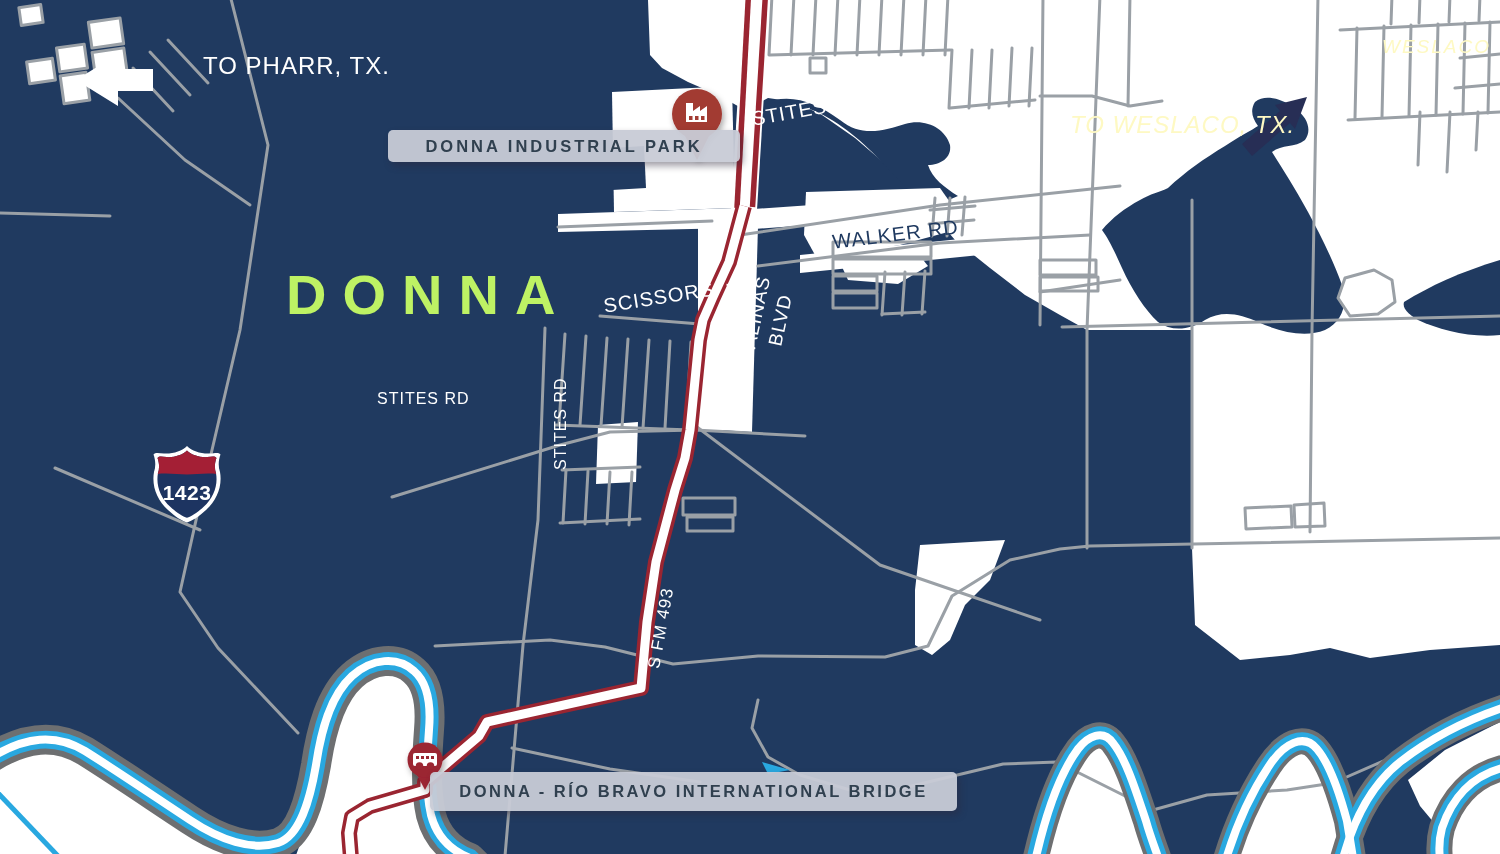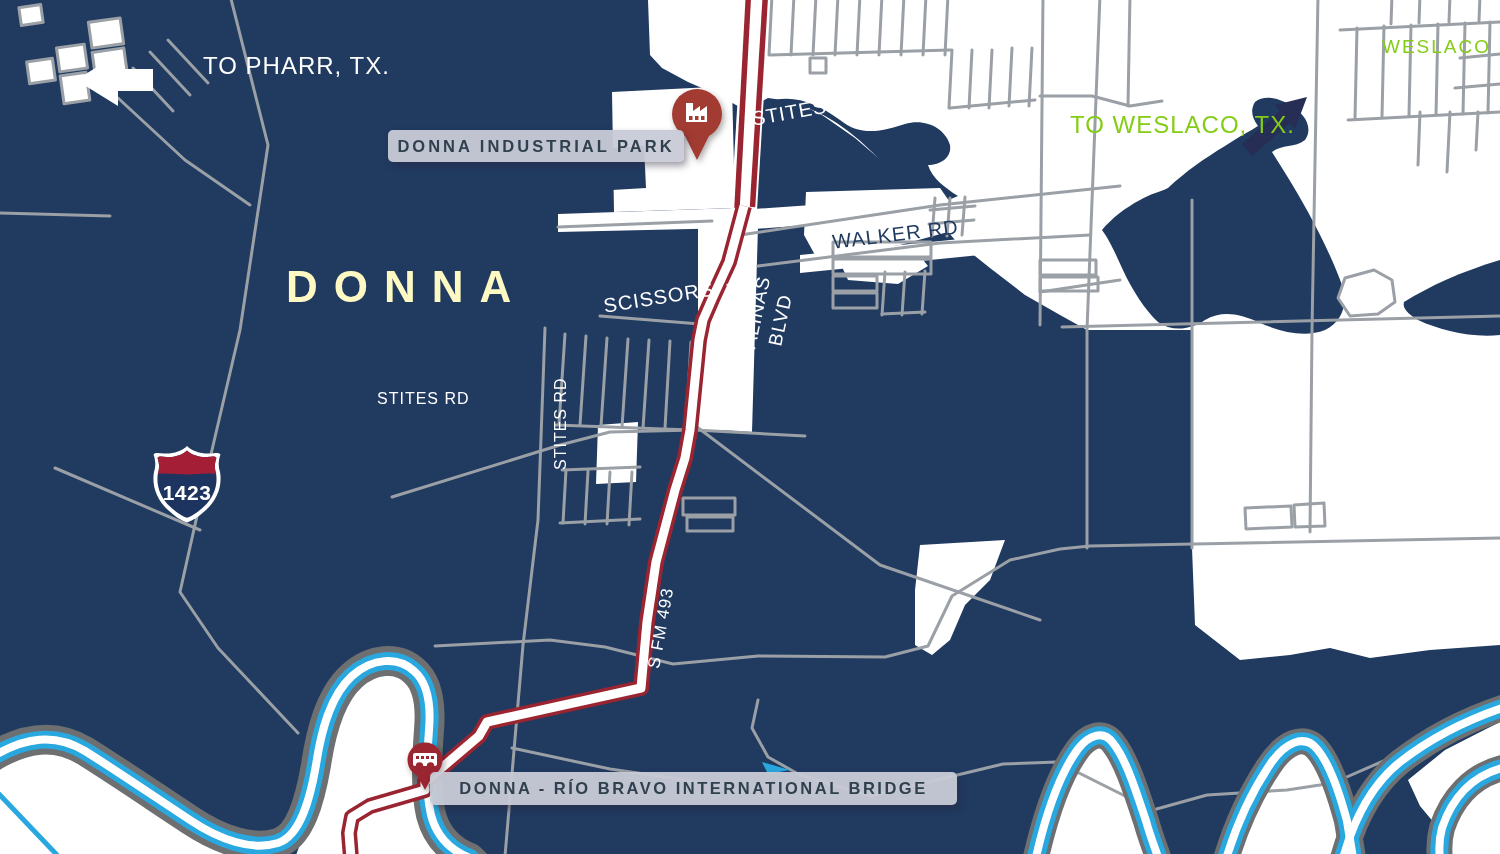--- a/index.html
+++ b/index.html
@@ -4,23 +4,23 @@
 <style>
   html,body{margin:0;padding:0;background:#111;}
   .map-root{
     position:relative;width:1500px;height:854px;overflow:hidden;
     background:#203a60;font-family:"Liberation Sans",sans-serif;
     -webkit-font-smoothing:antialiased;
   }
   .map-root svg{position:absolute;left:0;top:0;}
   .lbl{position:absolute;white-space:nowrap;}
   .lbl-white{color:#ffffff;}
-  .lbl-gray{color:#84cc16;}
+  .lbl-gray{color:#fef9c3;font-style:italic;}
   .lbl-navy{color:#203a60;}
-  .city-title{font-size:44px;font-weight:700;letter-spacing:16px;color:#fef9c3;}
+  .city-title{font-size:56px;font-weight:700;letter-spacing:16px;color:#bef264;}
   .dir-label{font-size:24px;font-weight:400;letter-spacing:1px;}
   .road-label{font-weight:400;letter-spacing:1px;}
   .pill{
     position:absolute;display:flex;align-items:center;justify-content:center;
     background:rgba(200,203,214,0.95);border-radius:5px;
     box-shadow:3px 4px 7px rgba(45,40,60,0.45);
     color:#30404f;font-weight:700;font-size:16.5px;letter-spacing:3px;
   }
   .rot{transform-origin:0 0;}
   .rot-b{transform-origin:0 100%;}
@@ -271,20 +271,20 @@
 <div class="lbl lbl-white road-label rot" style="left:750px;top:108px;font-size:20px;transform:rotate(-10deg);">STITES RD</div>
 <div class="lbl lbl-white road-label" style="left:377px;top:390px;font-size:16px;">STITES RD</div>
 <div class="lbl lbl-white road-label rot" style="left:552px;top:470px;font-size:16px;transform:rotate(-90deg);">STITES RD</div>
 <div class="lbl lbl-white road-label rot" style="left:602px;top:295px;font-size:20px;transform:rotate(-9deg);">SCISSORS</div>
 <div class="lbl lbl-white road-label rot-b" style="left:730px;top:333px;font-size:19px;transform:rotate(-78deg);">SOUTH</div>
 <div class="lbl lbl-white road-label rot-b" style="left:757px;top:342px;font-size:19px;transform:rotate(-78deg);">SALINAS</div>
 <div class="lbl lbl-white road-label rot-b" style="left:786px;top:326px;font-size:19px;transform:rotate(-78deg);">BLVD</div>
 <div class="lbl lbl-navy road-label rot" style="left:831px;top:231px;font-size:20px;transform:rotate(-7deg);">WALKER RD</div>
 <div class="lbl lbl-white road-label rot-b" style="left:664px;top:650px;font-size:17px;transform:rotate(-80deg);">S FM 493</div>
 
-<div class="pill" style="left:388px;top:130px;width:296px;height:32px;">
+<div class="pill" style="left:388px;top:130px;width:352px;height:32px;">
   <span>DONNA INDUSTRIAL PARK</span>
 </div>
-<div class="pill" style="left:430px;top:772px;width:527px;height:33px;letter-spacing:2.5px;">
+<div class="pill" style="left:430px;top:772px;width:527px;height:39px;letter-spacing:2.5px;">
   <span>DONNA - RÍO BRAVO INTERNATIONAL BRIDGE</span>
 </div>
 
 </div>
 
 </body></html>

